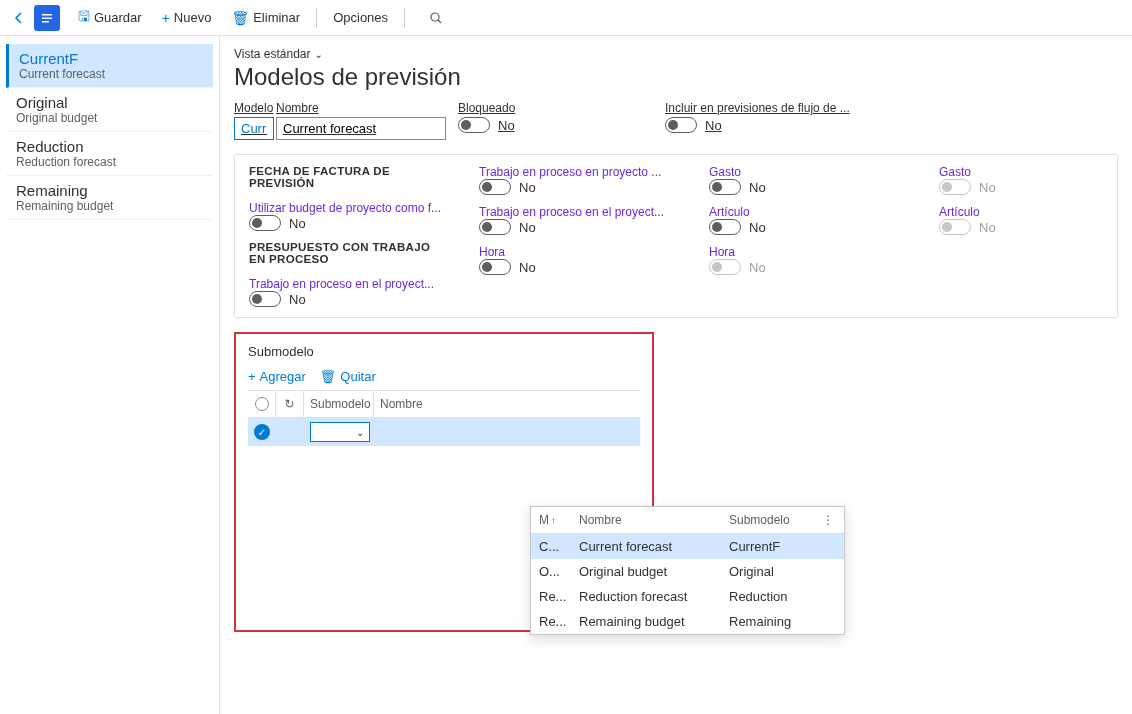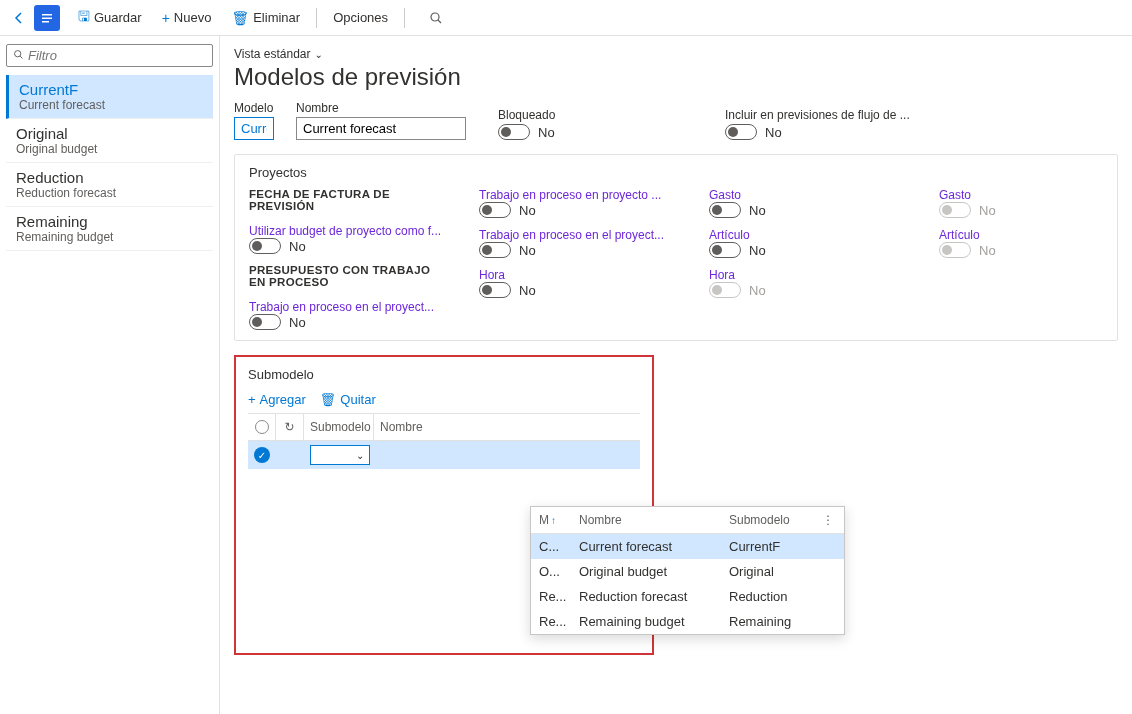--- a/index.html
+++ b/index.html
@@ -26,21 +26,21 @@
 .nav-item.selected { background: #d0e7ff; border-left: 3px solid #0078d4; }
 .nav-item .nav-title { font-size: 15px; color: #0078d4; font-weight: 400; }
 .nav-item .nav-sub { font-size: 12px; color: #605e5c; }
 .nav-item:not(.selected) .nav-title { color: #323130; }
 
 
 .content { flex: 1; padding: 10px 14px; overflow: auto; position: relative; }
 .view-link { font-size: 12px; color: #323130; display: inline-flex; align-items: center; gap: 4px; cursor: pointer; }
 .page-title { font-size: 24px; font-weight: 400; margin: 2px 0 10px; }
 
-.header-fields { display: flex; gap: 22px; align-items: flex-end; margin-bottom: 14px; }
+.header-fields { display: flex; gap: 2px; align-items: flex-start; margin-bottom: 14px; text-decoration: underline; }
 .field { display: flex; flex-direction: column; gap: 2px; }
 .field-label { font-size: 12px; color: #323130; }
 .field input { border: 1px solid #8a8886; padding: 3px 6px; font-size: 13px; outline: none; }
 .field input.modelo { width: 40px; border-color: #0078d4; color: #0078d4; }
 .field input.nombre { width: 170px; }
 
 .toggle-field { display: flex; flex-direction: column; gap: 2px; min-width: 150px; }
 .toggle-row { display: flex; align-items: center; gap: 8px; }
 .toggle { width: 32px; height: 16px; background: #fff; border: 1px solid #605e5c; border-radius: 10px; position: relative; cursor: pointer; }
 .toggle::after { content: ''; position: absolute; width: 10px; height: 10px; background: #605e5c; border-radius: 50%; top: 2px; left: 2px; }
@@ -132,29 +132,20 @@
     <svg width="14" height="14" viewBox="0 0 14 14">
         <circle cx="6" cy="6" r="4" stroke="#605e5c" stroke-width="1.2" fill="none"></circle>
         <line x1="9" y1="9" x2="12" y2="12" stroke="#605e5c" stroke-width="1.2"></line>
       </svg>
   </div>
 </div>
 
 <div class="main">
 
   <div class="sidebar">
-    <div class="filter-box">
-      <span class="filter-ic">
-        <svg width="11" height="11" viewBox="0 0 14 14">
-            <circle cx="6" cy="6" r="4" stroke="#605e5c" stroke-width="1.2" fill="none"></circle>
-            <line x1="9" y1="9" x2="12" y2="12" stroke="#605e5c" stroke-width="1.2"></line>
-          </svg>
-      </span>
-      <input type="text" placeholder="Filtro" style="">
-    </div>
     <div class="nav-item selected">
       <div class="nav-title">CurrentF</div>
       <div class="nav-sub">Current forecast</div>
     </div>
     <div class="nav-item">
       <div class="nav-title">Original</div>
       <div class="nav-sub">Original budget</div>
     </div>
     <div class="nav-item">
       <div class="nav-title">Reduction</div>
@@ -193,21 +184,20 @@
         <span class="field-label">Incluir en previsiones de flujo de ...</span>
         <div class="toggle-row">
           <div class="toggle"></div>
           <span class="toggle-val">No</span>
         </div>
       </div>
     </div>
 
     
     <div class="section">
-      <div class="section-title">Proyectos</div>
       <div class="proj-grid">
         <div class="proj-col">
           <div class="subhead">FECHA DE FACTURA DE PREVISIÓN</div>
           <div>
             <div class="small-label">Utilizar budget de proyecto como f...</div>
             <div class="toggle-row">
                 <div class="toggle"></div>
                 <span class="toggle-val">No</span>
               </div>
           </div>

